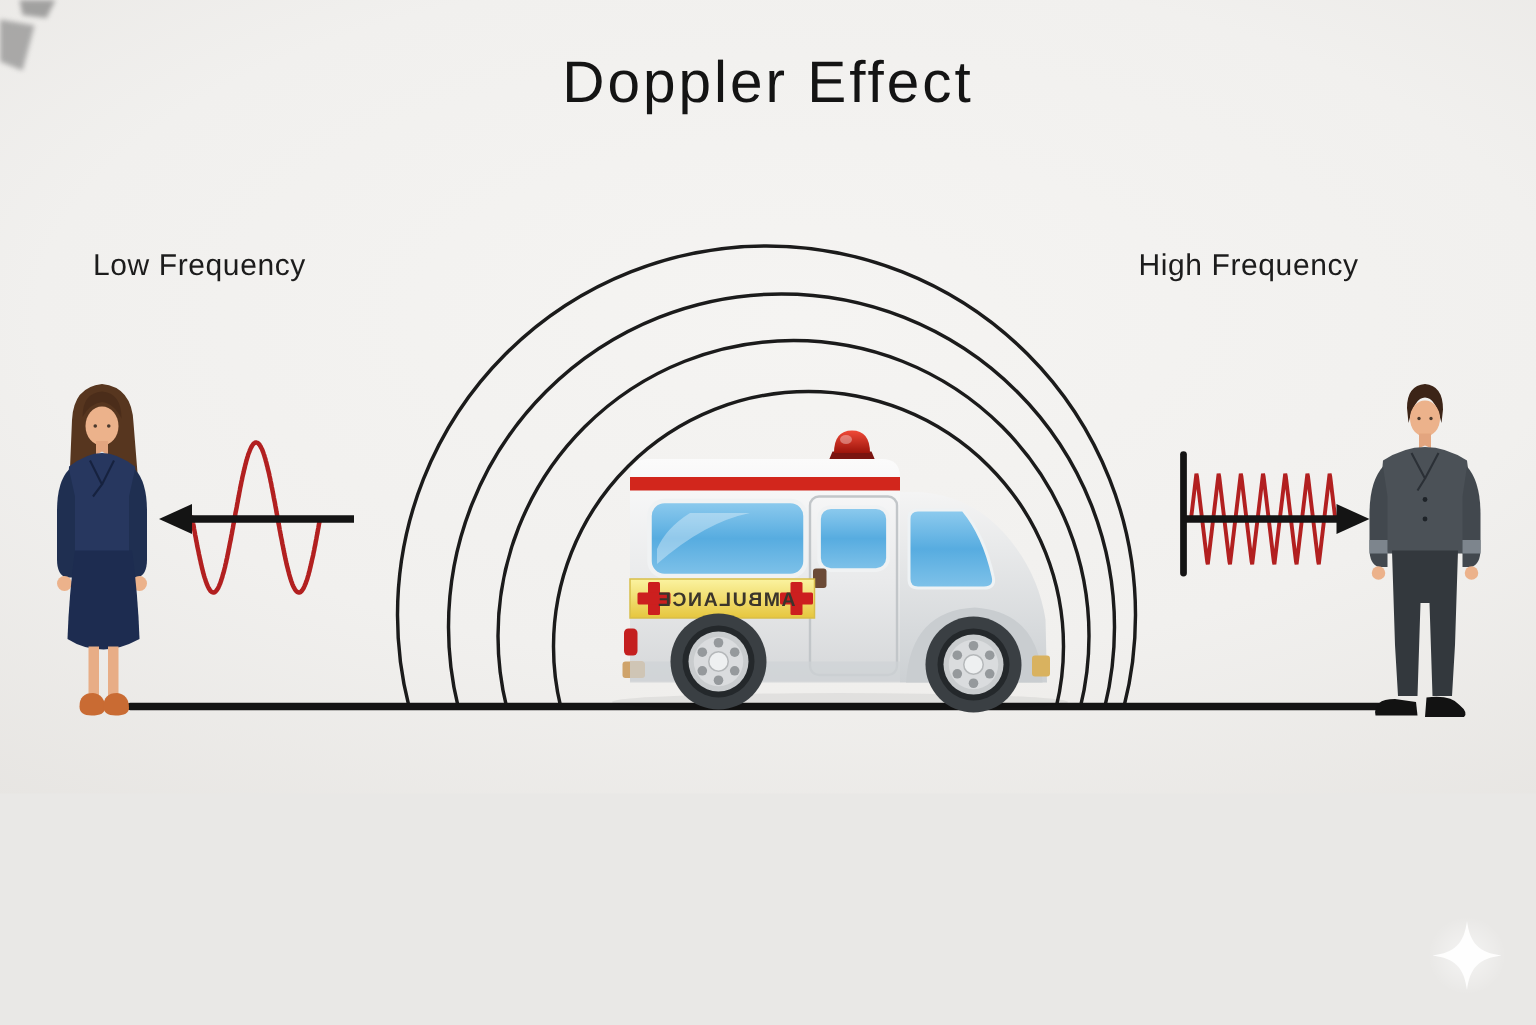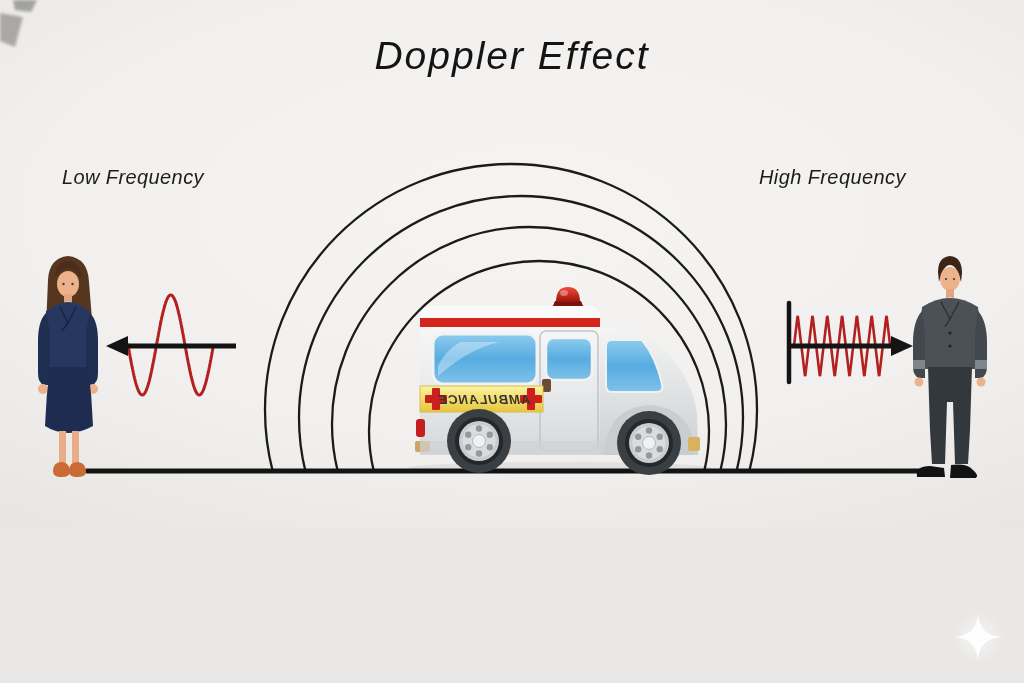--- a/index.html
+++ b/index.html
@@ -4,21 +4,20 @@
 <style>
   html,body{margin:0;padding:0;}
   body{
     width:1024px;height:683px;overflow:hidden;
     font-family:"Liberation Sans",sans-serif;
     background:#e9e8e6;
   }
   .stage{
     position:relative;width:1024px;height:529px;
     background:radial-gradient(ellipse 90% 80% at 52% 40%, #f5f4f2 0%, #f1f0ee 55%, #e6e4e1 100%);
-    font-style:italic;
   }
   .title{
     position:absolute;left:0;right:0;top:34px;
     text-align:center;
     font-size:39px;font-weight:400;letter-spacing:2px;
     color:#141414;
   }
   .freq-label{
     position:absolute;top:166px;
     font-size:20px;font-weight:400;letter-spacing:.4px;

